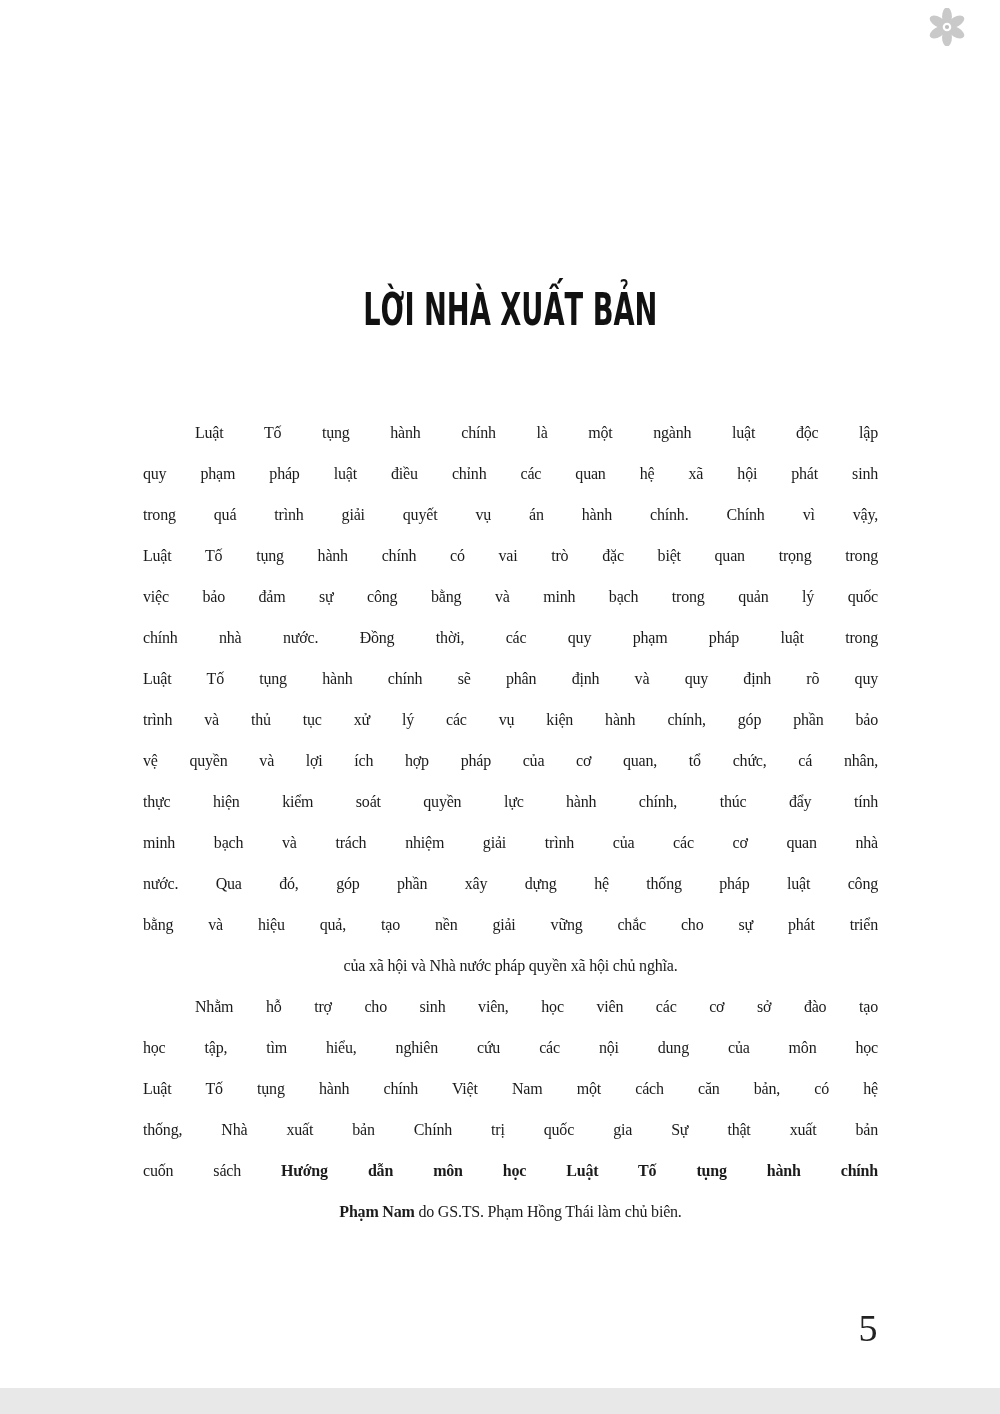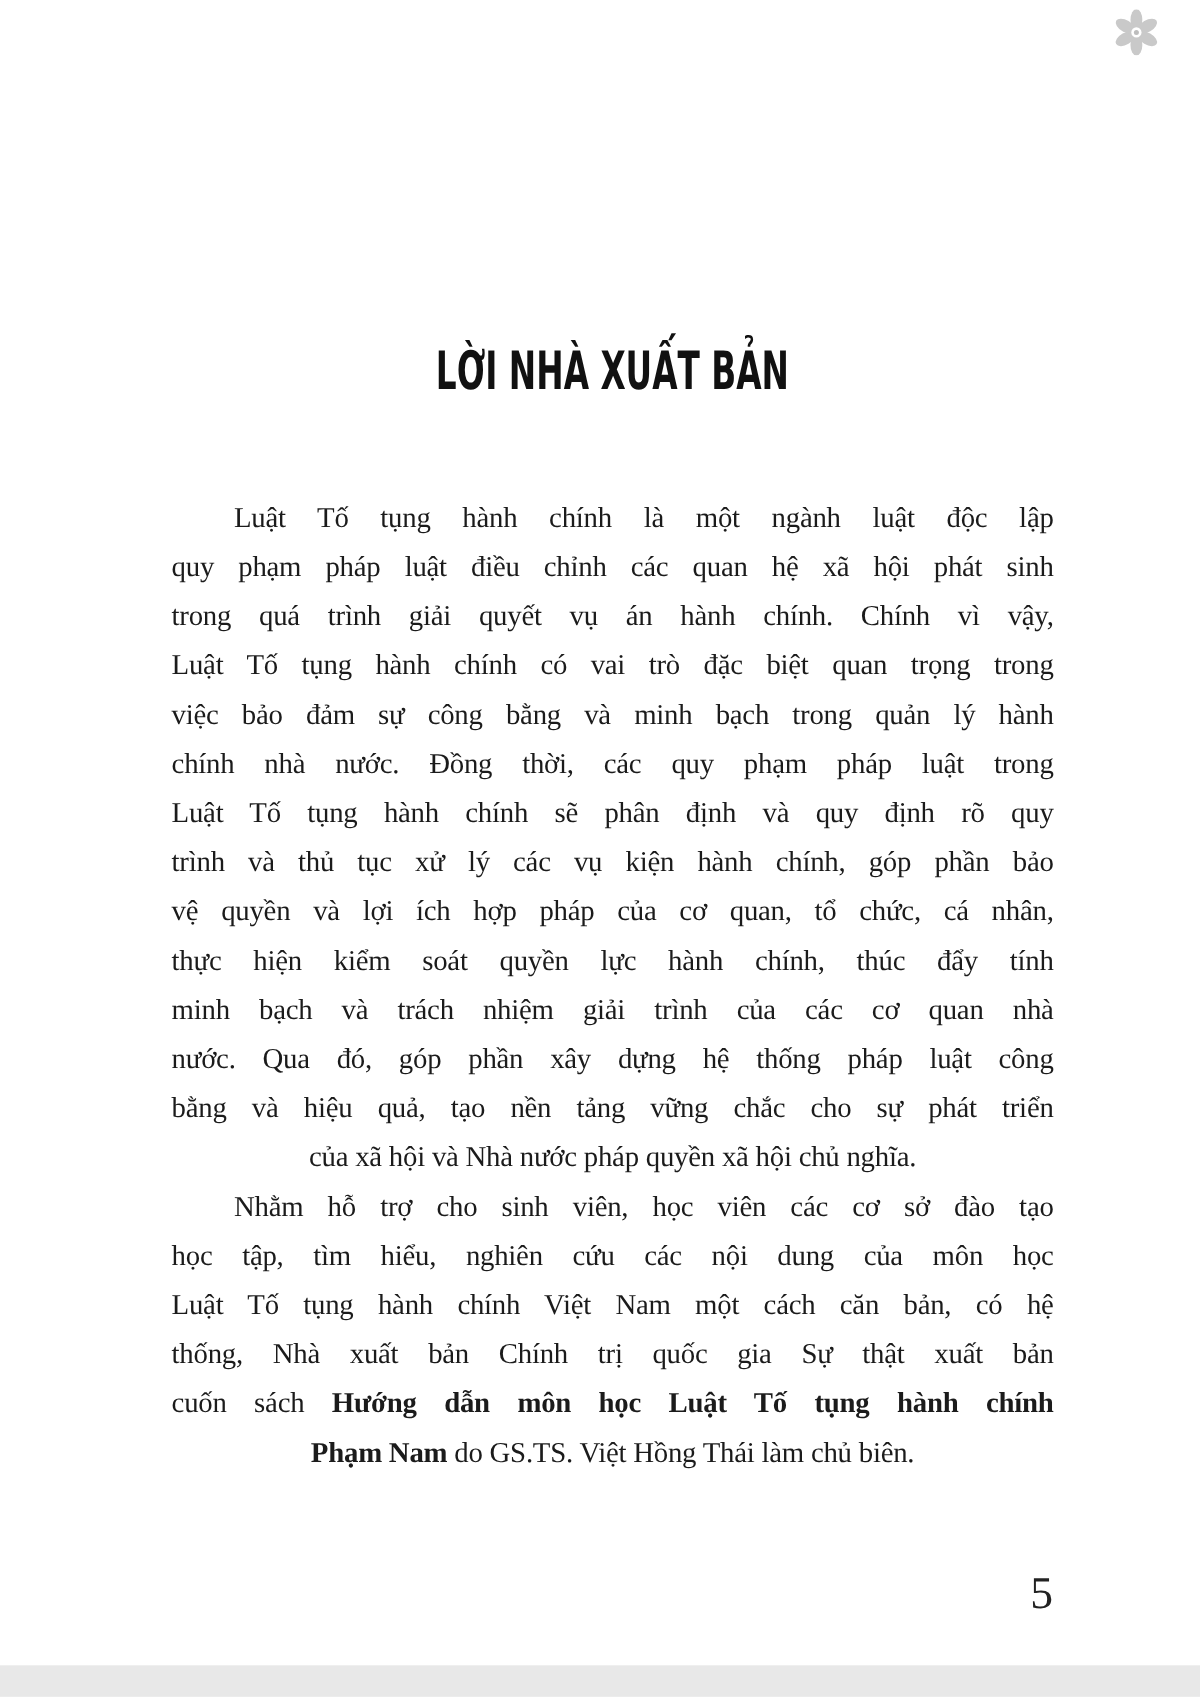--- a/index.html
+++ b/index.html
@@ -41,21 +41,21 @@
     display: inline-block;
     transform: scaleX(0.62);
     transform-origin: 50% 50%;
     letter-spacing: 0px;
   }
   .textblock {
     position: absolute;
     left: 143px;
     top: 412px;
     width: 735px;
-    font-size: 24px;
+    font-size: 16px;
     letter-spacing: -0.2px;
   }
   .line {
     line-height: 41px;
     height: 41px;
     text-align: center;
   }
   .line.just {
     text-align: justify;
     text-align-last: justify;
@@ -100,36 +100,36 @@
   </div>
 
   <h1 class="title"><span class="squeeze">LỜI NHÀ XUẤT BẢN</span></h1>
 
   <div class="textblock">
     <div>
         <div class="line indent just"><span>Luật Tố tụng hành chính là một ngành luật độc lập</span></div>
         <div class="line just"><span>quy phạm pháp luật điều chỉnh các quan hệ xã hội phát sinh</span></div>
         <div class="line just"><span>trong quá trình giải quyết vụ án hành chính. Chính vì vậy,</span></div>
         <div class="line just"><span>Luật Tố tụng hành chính có vai trò đặc biệt quan trọng trong</span></div>
-        <div class="line just"><span>việc bảo đảm sự công bằng và minh bạch trong quản lý hành</span></div>
+        <div class="line just"><span>việc bảo đảm sự công bằng và minh bạch trong quản lý quốc</span></div>
         <div class="line just"><span>chính nhà nước. Đồng thời, các quy phạm pháp luật trong</span></div>
         <div class="line just"><span>Luật Tố tụng hành chính sẽ phân định và quy định rõ quy</span></div>
         <div class="line just"><span>trình và thủ tục xử lý các vụ kiện hành chính, góp phần bảo</span></div>
         <div class="line just"><span>vệ quyền và lợi ích hợp pháp của cơ quan, tổ chức, cá nhân,</span></div>
         <div class="line just"><span>thực hiện kiểm soát quyền lực hành chính, thúc đẩy tính</span></div>
         <div class="line just"><span>minh bạch và trách nhiệm giải trình của các cơ quan nhà</span></div>
         <div class="line just"><span>nước. Qua đó, góp phần xây dựng hệ thống pháp luật công</span></div>
-        <div class="line just"><span>bằng và hiệu quả, tạo nền tảng vững chắc cho sự phát triển</span></div>
+        <div class="line just"><span>bằng và hiệu quả, tạo nền giải vững chắc cho sự phát triển</span></div>
         <div class="line"><span>của xã hội và Nhà nước pháp quyền xã hội chủ nghĩa.</span></div>
       </div>
     <div>
         <div class="line indent just"><span>Nhằm hỗ trợ cho sinh viên, học viên các cơ sở đào tạo</span></div>
         <div class="line just"><span>học tập, tìm hiểu, nghiên cứu các nội dung của môn học</span></div>
         <div class="line just"><span>Luật Tố tụng hành chính Việt Nam một cách căn bản, có hệ</span></div>
         <div class="line just"><span>thống, Nhà xuất bản Chính trị quốc gia Sự thật xuất bản</span></div>
         <div class="line just"><span>cuốn sách </span><span class="bi">Hướng dẫn môn học Luật Tố tụng hành chính</span></div>
-        <div class="line"><span class="bi">Phạm Nam</span><span> do GS.TS. Việt Hồng Thái làm chủ biên.</span></div>
+        <div class="line"><span class="bi">Phạm Nam</span><span> do GS.TS. Phạm Hồng Thái làm chủ biên.</span></div>
       </div>
   </div>
 
   <div class="pagenum">5</div>
 
 </div>
 
 </body></html>

